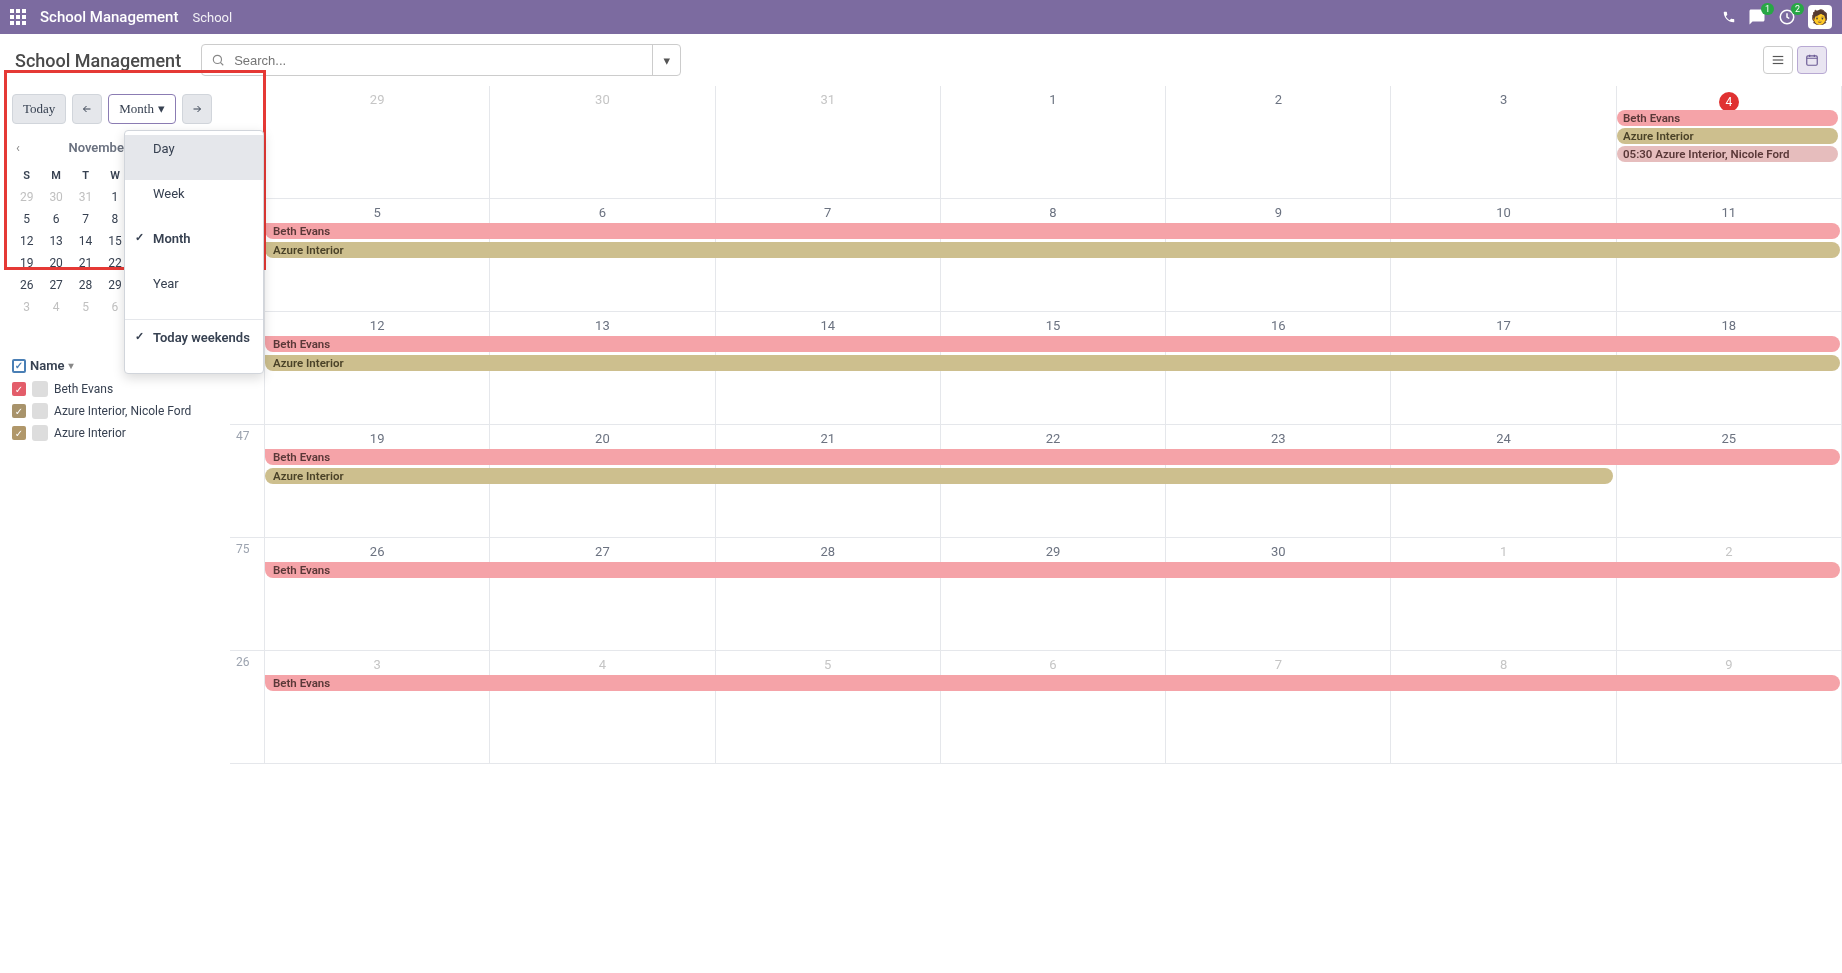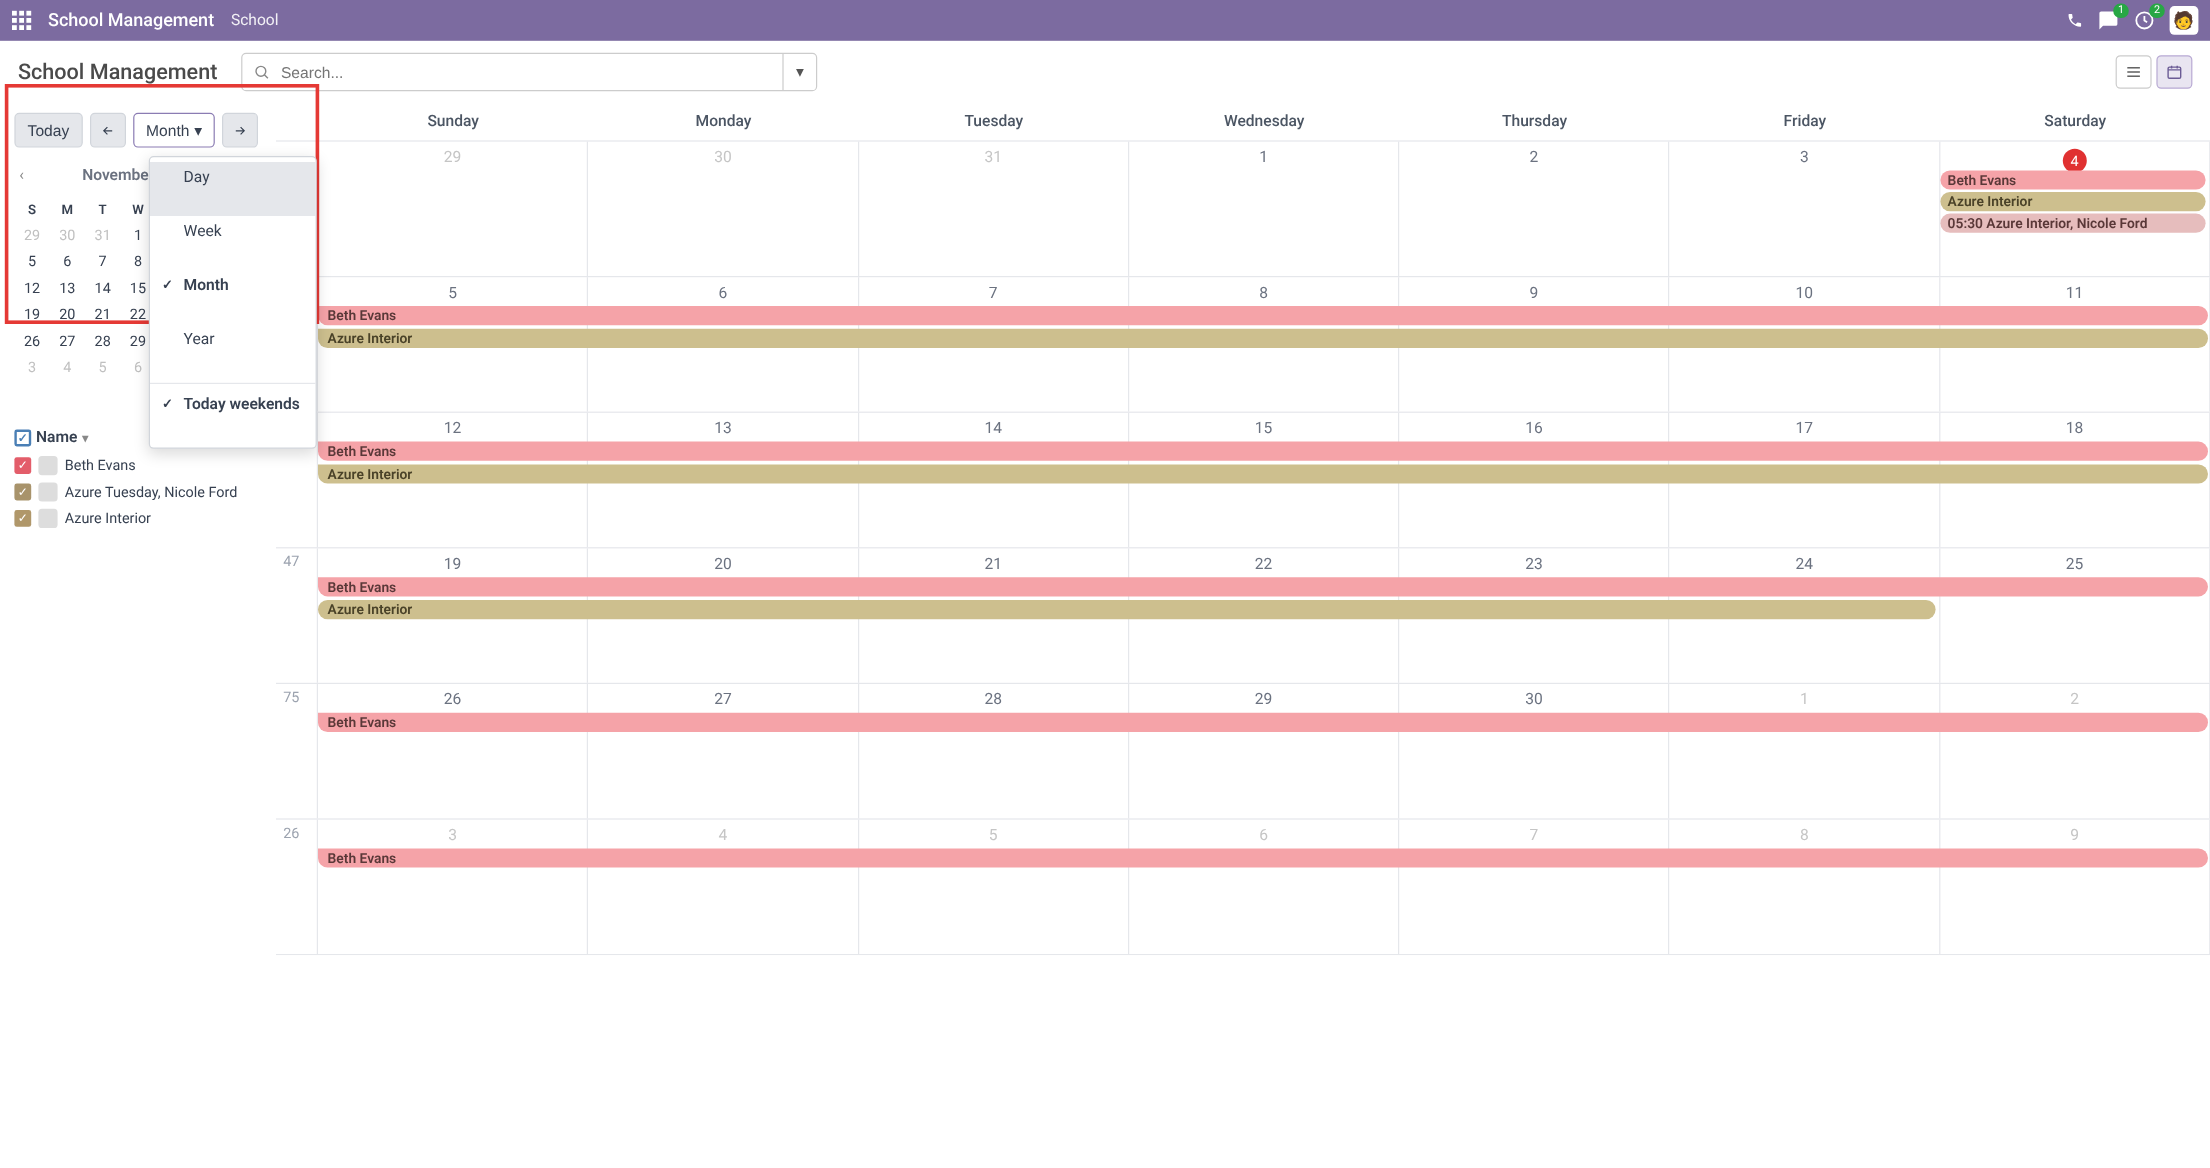--- a/index.html
+++ b/index.html
@@ -30,21 +30,21 @@
 .view-btn { width: 30px; height: 28px; border: 1px solid #ccc; border-radius: 4px; display: flex; align-items: center; justify-content: center; cursor: pointer; background: #fff; color: #555; }
 .view-btn.active { background: #e9e5f1; border-color: #b8a9d3; color: #6b5b95; }
 
 
 .main { display: flex; }
 .sidebar { width: 230px; padding: 8px 12px 12px 12px; position: relative; }
 .cal-area { flex: 1; }
 
 
 .side-tools { display: flex; gap: 6px; margin-bottom: 10px; position: relative; }
-.btn { background: #e5e7eb; border: 1px solid #d1d5db; border-radius: 4px; padding: 6px 10px; font-size: 13px; cursor: pointer; color: #374151; }
+.btn { background: #e5e7eb; border: 1px solid #d1d5db; border-radius: 4px; padding: 6px 10px; font-size: 13px; cursor: pointer; color: #374151; font-family: Liberation Serif, serif; }
 .btn.icon { padding: 6px 8px; }
 .month-btn { display: flex; align-items: center; gap: 4px; border: 1px solid #8b7cb3; background: #fff; }
 
 
 .dropdown { position: absolute; top: 36px; left: 112px; width: 140px; background: #fff; border: 1px solid #d1d5db; border-radius: 4px; box-shadow: 0 4px 12px rgba(0,0,0,0.15); z-index: 100; padding: 4px 0; }
 .dropdown-item { padding: 6px 12px 24px 28px; cursor: pointer; position: relative; font-size: 13px; }
 .dropdown-item:hover, .dropdown-item.hover { background: #e5e7eb; }
 .dropdown-item.checked::before { content: "✓"; position: absolute; left: 10px; font-size: 11px; }
 .dropdown-item.bold { font-weight: 600; }
 .dropdown-sep { height: 1px; background: #e5e7eb; margin: 4px 0; }
@@ -284,42 +284,32 @@
       </div>
       <div id="filter-list">
           <div class="filter-row">
     <span class="cb red">✓</span>
     <span class="mini-avatar"></span>
     <span>Beth Evans</span>
   </div>
           <div class="filter-row">
     <span class="cb brown">✓</span>
     <span class="mini-avatar"></span>
-    <span>Azure Tuesday, Nicole Ford</span>
+    <span>Azure Interior, Nicole Ford</span>
   </div>
           <div class="filter-row">
     <span class="cb tan">✓</span>
     <span class="mini-avatar"></span>
     <span>Azure Interior</span>
   </div>
         </div>
     </div>
   </div>
 
   <div class="cal-area">
-    <div class="cal-head" id="cal-head">
-        <div></div>
-        <div class="dow">Sunday</div>
-        <div class="dow">Monday</div>
-        <div class="dow">Tuesday</div>
-        <div class="dow">Wednesday</div>
-        <div class="dow">Thursday</div>
-        <div class="dow">Friday</div>
-        <div class="dow">Saturday</div>
-      </div>
     <div class="cal-body" id="cal-body">
         <div class="cal-row">
           <div class="wknum"></div>
           <div class="day-cell">
       <div class="daynum muted "><span>29</span></div>
     </div>
           <div class="day-cell">
       <div class="daynum muted "><span>30</span></div>
     </div>
           <div class="day-cell">

